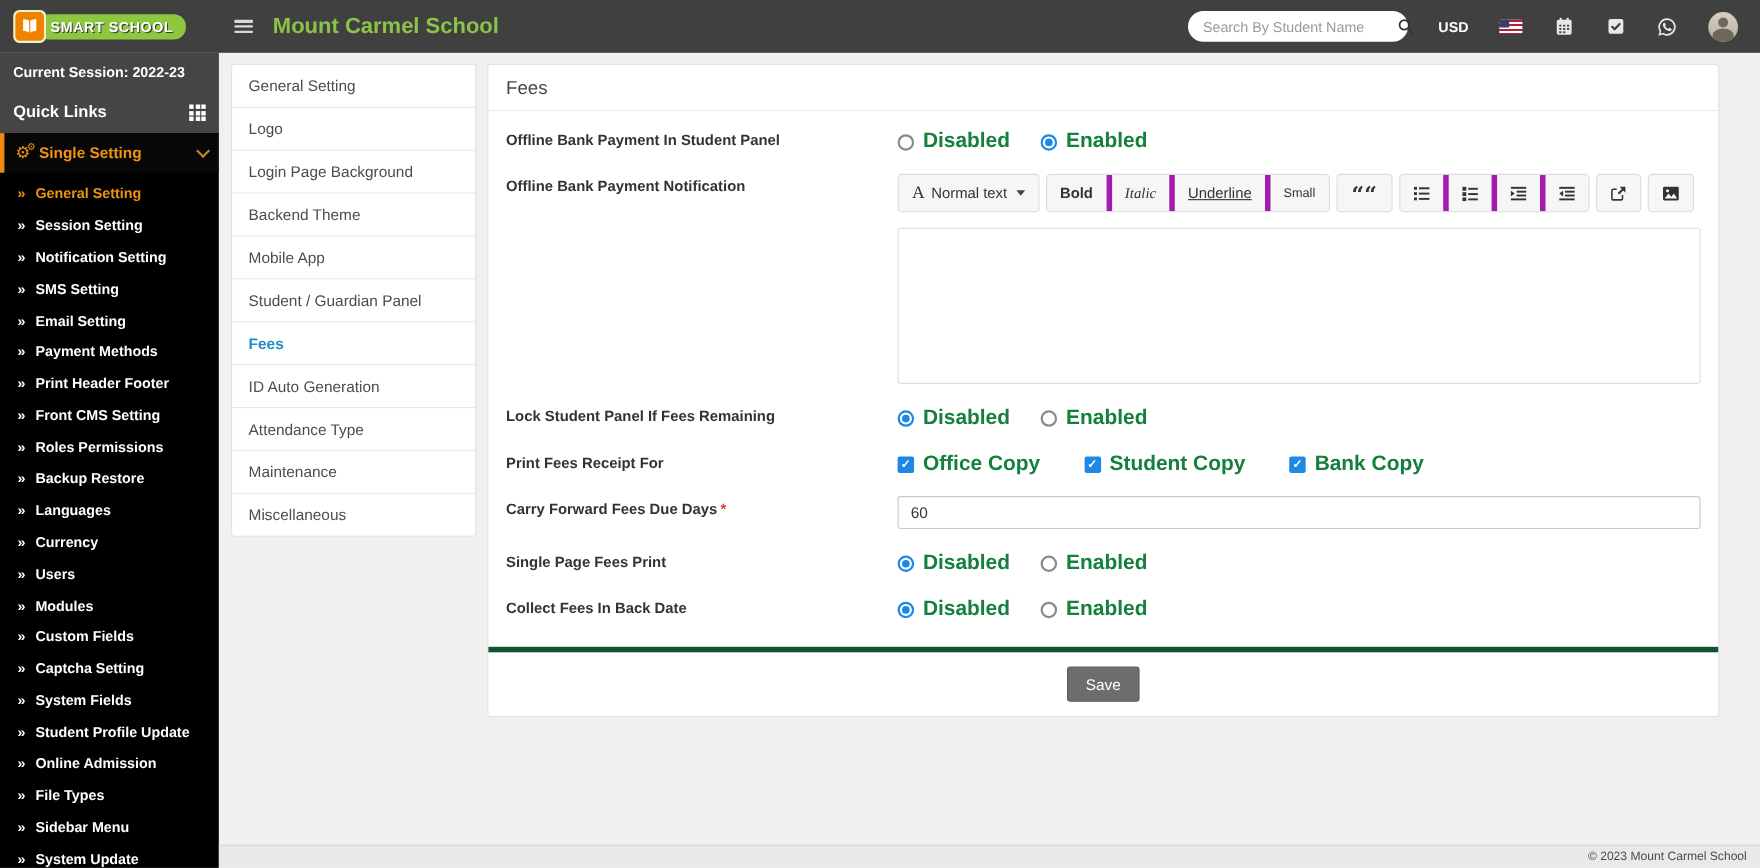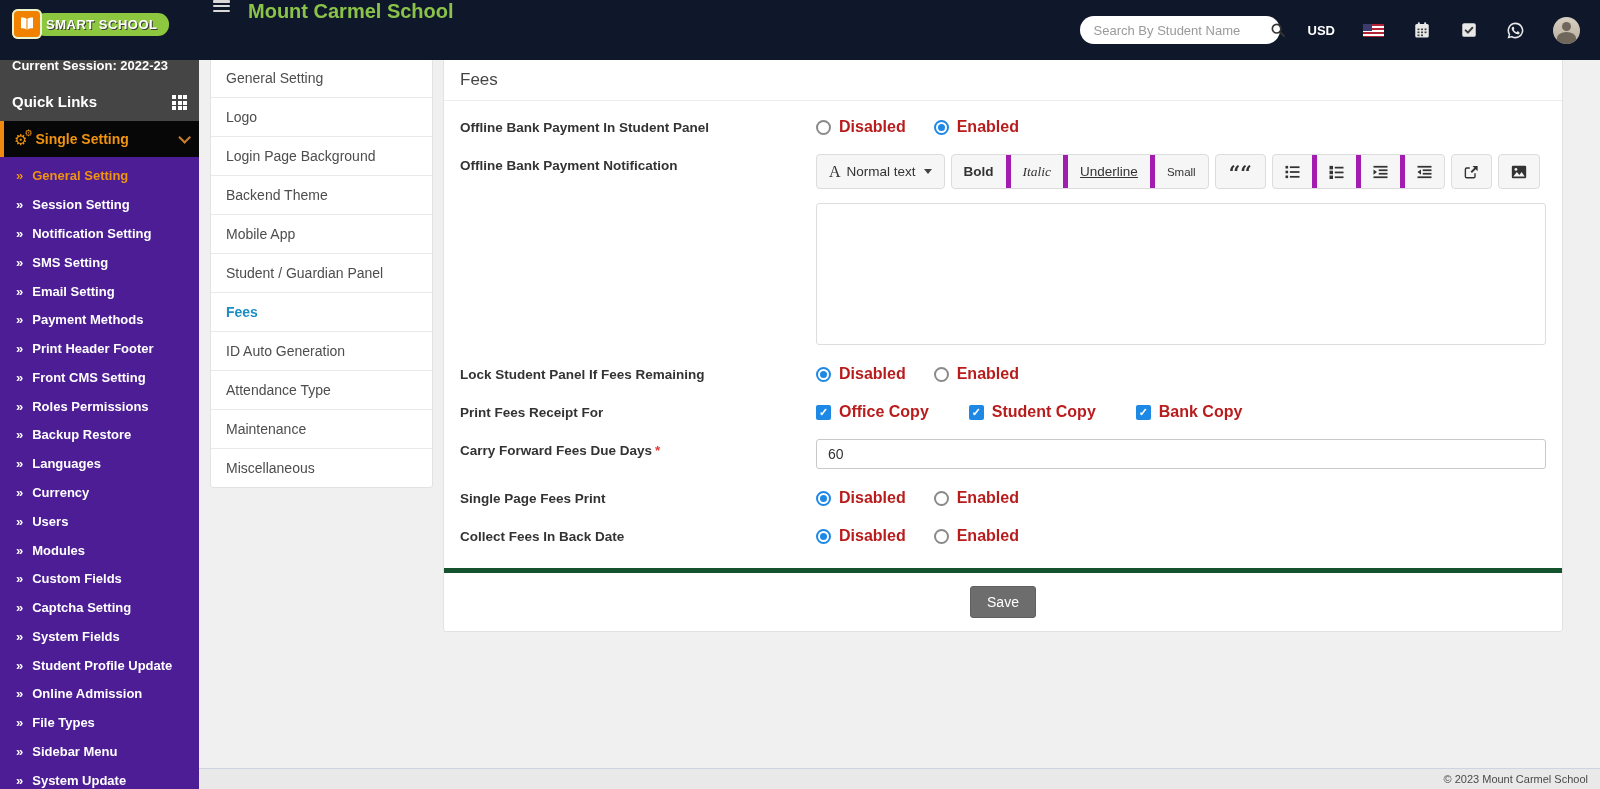--- a/index.html
+++ b/index.html
@@ -1,41 +1,41 @@
 <!DOCTYPE html>
 <html><head>
 <meta charset="utf-8">
 <style>
   * { margin:0; padding:0; box-sizing:border-box; }
   html,body { width:1600px; height:789px; overflow:hidden; }
   body { font-family:"Liberation Sans", sans-serif; background:#f0f0f0; position:relative; }
 
   
-  .topbar { position:absolute; top:0; left:0; width:1600px; height:60px; background:#0f172a; display:flex; z-index:5; }
+  .topbar { position:absolute; top:0; left:0; width:1600px; height:48px; background:#404040; display:flex; align-items:center; z-index:5; }
   .logo-area { width:199px; height:48px; display:flex; align-items:center; padding-left:12px; flex:0 0 199px; }
   .logo-badge { display:flex; align-items:center; }
   .logo-book { width:30px; height:30px; background:#f08200; border-radius:6px; display:flex; align-items:center; justify-content:center; z-index:2; box-shadow:0 0 0 2px #e8f3d2 inset; }
   .logo-pill { background:#8dc63f; border-radius:11px; padding:4px 12px 4px 12px; margin-left:-8px; color:#fff; font-weight:bold; font-size:13px; letter-spacing:.5px; text-shadow:1px 1px 0 #3a3a3a; white-space:nowrap; }
   .hamburger { width:17px; height:12px; display:flex; flex-direction:column; justify-content:space-between; margin-left:14px; cursor:pointer; }
   .hamburger span { display:block; height:2.5px; background:#d9d9d9; border-radius:1px; }
   .school-title { color:#8bc34a; font-size:20px; font-weight:bold; margin-left:18px; }
   .topbar-right { margin-left:auto; display:flex; align-items:center; gap:28px; padding-right:20px; }
   .search-pill { width:200px; height:28px; background:#fff; border-radius:14px; display:flex; align-items:center; padding:0 10px 0 14px; }
   .search-pill input { border:none; outline:none; flex:1; font-size:13px; color:#555; background:transparent; font-family:"Liberation Sans", sans-serif; }
   .search-pill input::placeholder { color:#9a9a9a; }
   .usd { color:#fff; font-size:13px; font-weight:bold; }
   .flag { width:21px; height:13px; background:repeating-linear-gradient(#b22234 0 2px, #fff 2px 4px); position:relative; border-radius:1px; }
   .flag::after { content:""; position:absolute; top:0; left:0; width:9px; height:7px; background:#3c3b6e; }
   .top-icon { width:19px; height:19px; display:flex; align-items:center; justify-content:center; cursor:pointer; }
   .avatar { width:27px; height:27px; border-radius:50%; background:linear-gradient(#d8cfc2,#b9ae9e); position:relative; overflow:hidden; cursor:pointer; }
   .avatar::before { content:""; position:absolute; top:5px; left:9px; width:9px; height:9px; border-radius:50%; background:#6f675c; }
   .avatar::after { content:""; position:absolute; top:15px; left:4px; width:19px; height:12px; border-radius:50% 50% 0 0; background:#6f675c; }
 
   
-  .sidebar { position:absolute; top:48px; left:0; width:199px; bottom:0; background:#4c1d95; }
+  .sidebar { position:absolute; top:48px; left:0; width:199px; bottom:0; background:#000000; }
   .session-block { background:#454545; padding:10px 12px 11px 12px; }
   .session-line { color:#fff; font-size:13px; font-weight:bold; margin-bottom:9px; }
   .quick-links { display:flex; align-items:flex-end; justify-content:space-between; color:#fff; font-size:15px; font-weight:bold; cursor:pointer;margin-top:20px; }
   .grid-icon { display:grid; grid-template-columns:repeat(3,4px); grid-template-rows:repeat(3,4px); gap:1.5px; }
   .grid-icon i { background:#fff; }
   .section-row { background:#070707; border-left:4px solid #ef8a0e; display:flex; align-items:center; padding:10px 12px 10px 10px; cursor:pointer; }
   .section-row .gears { color:#f0930f; font-size:15px; margin-right:8px; position:relative; line-height:1; }
   .section-row .gears::after { content:"⚙"; position:absolute; font-size:9px; top:-3px; right:-5px; }
   .section-label { color:#f0930f; font-size:14px; font-weight:bold; }
   .chev-down { margin-left:auto; width:9px; height:9px; border-right:2px solid #c87f28; border-bottom:2px solid #c87f28; transform:rotate(45deg) translateY(-3px); }
@@ -58,21 +58,21 @@
   .form-row { display:flex; align-items:flex-start; padding:9px 16px; }
   .form-label { flex:0 0 356px; font-size:13.5px; color:#333; font-weight:bold; padding-top:3px; line-height:17px; }
   .req { color:#e53935; margin-left:3px; }
   .form-control { flex:1; min-width:0; }
 
   .radio-group { display:flex; align-items:center; gap:28px; padding-top:2px; }
   .radio-opt { display:flex; align-items:center; gap:8px; cursor:pointer; }
   .radio { width:15px; height:15px; border-radius:50%; border:2px solid #8a8a8a; background:#fff; position:relative; flex:0 0 15px; }
   .radio.checked { border-color:#1e88e5; }
   .radio.checked::after { content:""; position:absolute; top:2px; left:2px; right:2px; bottom:2px; border-radius:50%; background:#1e88e5; }
-  .opt-label { font-size:16px; color:#b91c1c; font-weight:bold; }
+  .opt-label { font-size:19px; color:#15803d; font-weight:bold; }
 
   .check-group { display:flex; align-items:center; gap:40px; padding-top:2px; }
   .check-opt { display:flex; align-items:center; gap:8px; cursor:pointer; }
   .cb { width:15px; height:15px; background:#1e88e5; border-radius:2px; color:#fff; font-size:11px; font-weight:bold; display:flex; align-items:center; justify-content:center; line-height:1; flex:0 0 15px; }
   .cb::after { content:"✓"; }
 
   .editor-toolbar { display:flex; gap:6px; margin-bottom:14px; flex-wrap:nowrap; }
   .tgroup { display:flex; border:1px solid #dcdcdc; border-radius:4px; background:#f6f6f6; overflow:hidden; }
   .tbtn { padding:7px 12px; font-size:13.5px; color:#333; display:flex; align-items:center; gap:6px; border-right:5px solid #a21caf; cursor:pointer; min-height:33px; }
   .tbtn:last-child { border-right:none; }

